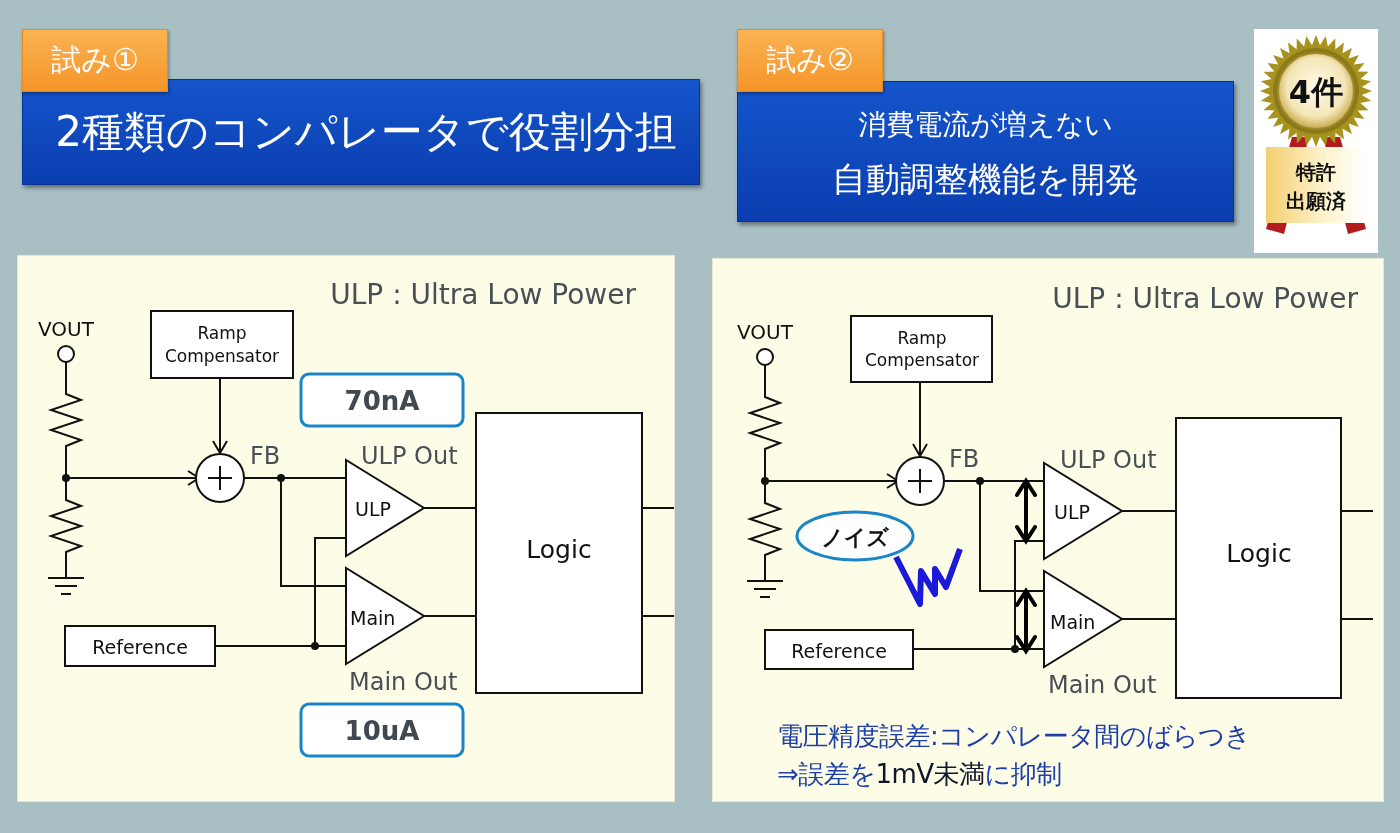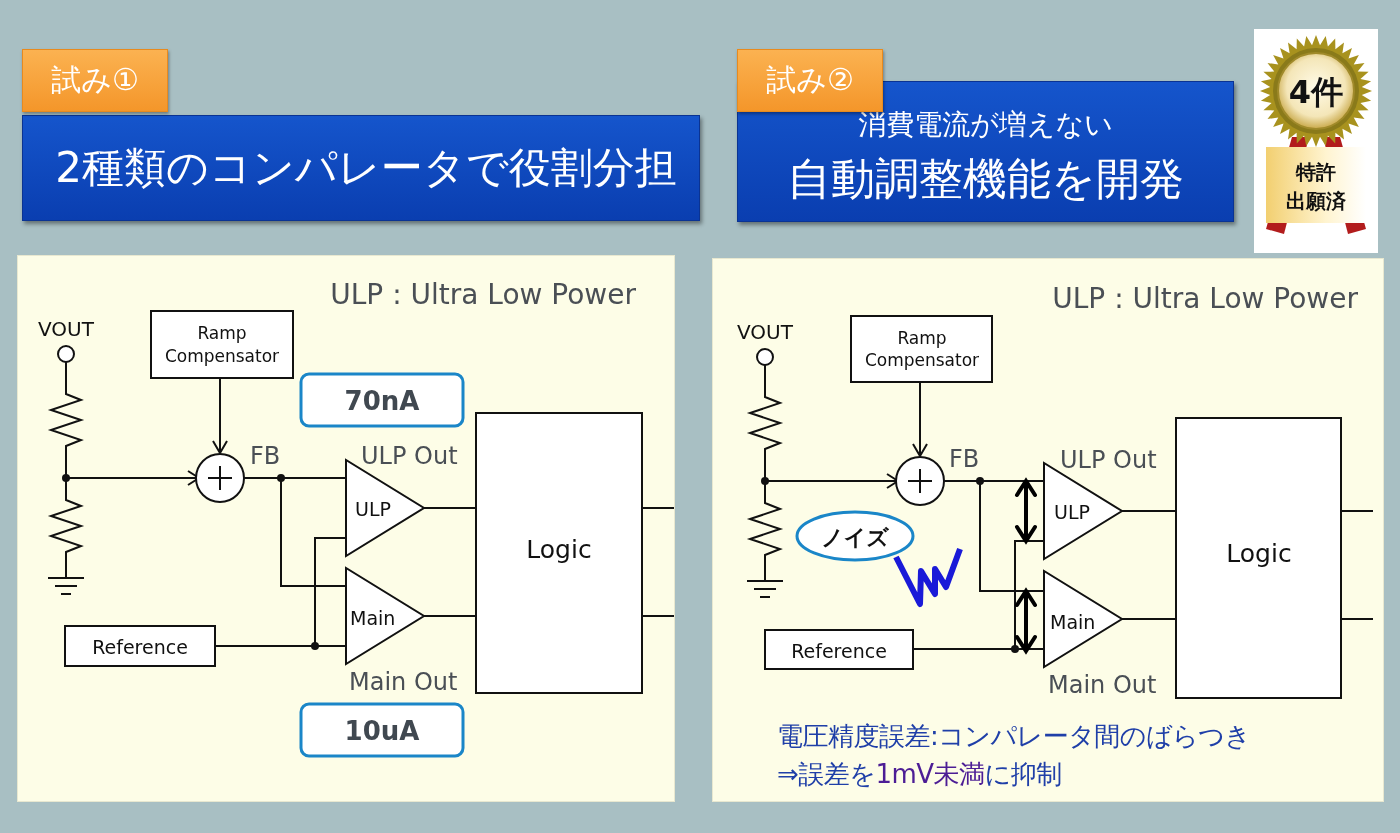--- a/index.html
+++ b/index.html
@@ -1,41 +1,41 @@
 <!DOCTYPE html>
 <html><head>
 <meta charset="utf-8">
 <style>
   html, body { margin:0; padding:0; }
   body { width:1400px; height:833px; background:#a8bfc3; position:relative; overflow:hidden;
          font-family:"DejaVu Sans", sans-serif; }
   .tag { position:absolute; background:linear-gradient(#fbb251,#f4962a); color:#fff; font-size:30px;
          box-shadow:1px 2px 3px rgba(0,0,0,.35); display:flex; align-items:center; justify-content:center;
-         border:1px solid #e88a1e; z-index:2;margin-top:20px; }
+         border:1px solid #e88a1e; z-index:2; }
   .banner { position:absolute; background:linear-gradient(#1555cc,#0a3eb0); color:#fff;
             box-shadow:2px 3px 4px rgba(0,0,0,.4); border:1px solid #0a3393; display:flex;
             flex-direction:column; align-items:center; justify-content:center; z-index:1; }
   .panel { position:absolute; background:#fdfde7; border:1px solid #e8e8d0; }
   .badge { position:absolute; left:1254px; top:29px; width:124px; height:224px; background:#fff; }
   svg text { font-family:"DejaVu Sans", sans-serif; }
   .note { position:absolute; left:777px; font-size:26px; font-weight:normal; color:#1f3fa8; letter-spacing:-0.5px; }
-  .red { color:#4c1d95; }
+  .red { color:#0f172a; }
 </style>
 </head>
 <body>
 
 <div class="tag" style="left:22px;top:29px;width:144px;height:61px;">試み①</div>
-<div class="banner" style="left:22px;top:79px;width:676px;height:104px;margin-top:36px;">
+<div class="banner" style="left:22px;top:79px;width:676px;height:104px;">
   <div style="font-size:42px;margin-left:10px;">2種類のコンパレータで役割分担</div>
 </div>
 
 <div class="tag" style="left:737px;top:29px;width:144px;height:61px;">試み②</div>
 <div class="banner" style="left:737px;top:81px;width:495px;height:139px;">
   <div style="font-size:28px;line-height:54px;">消費電流が増えない</div>
-  <div style="font-size:44px;line-height:54px;">自動調整機能を開発</div>
+  <div style="font-size:34px;line-height:54px;">自動調整機能を開発</div>
 </div>
 
 <div class="badge">
   <svg width="124" height="211" viewBox="0 0 124 211">
     <defs>
       <radialGradient id="seal" cx="50%" cy="45%" r="55%">
         <stop offset="0%" stop-color="#fffbe8"></stop>
         <stop offset="70%" stop-color="#f4e6b8"></stop>
         <stop offset="100%" stop-color="#c9a94a"></stop>
       </radialGradient>

